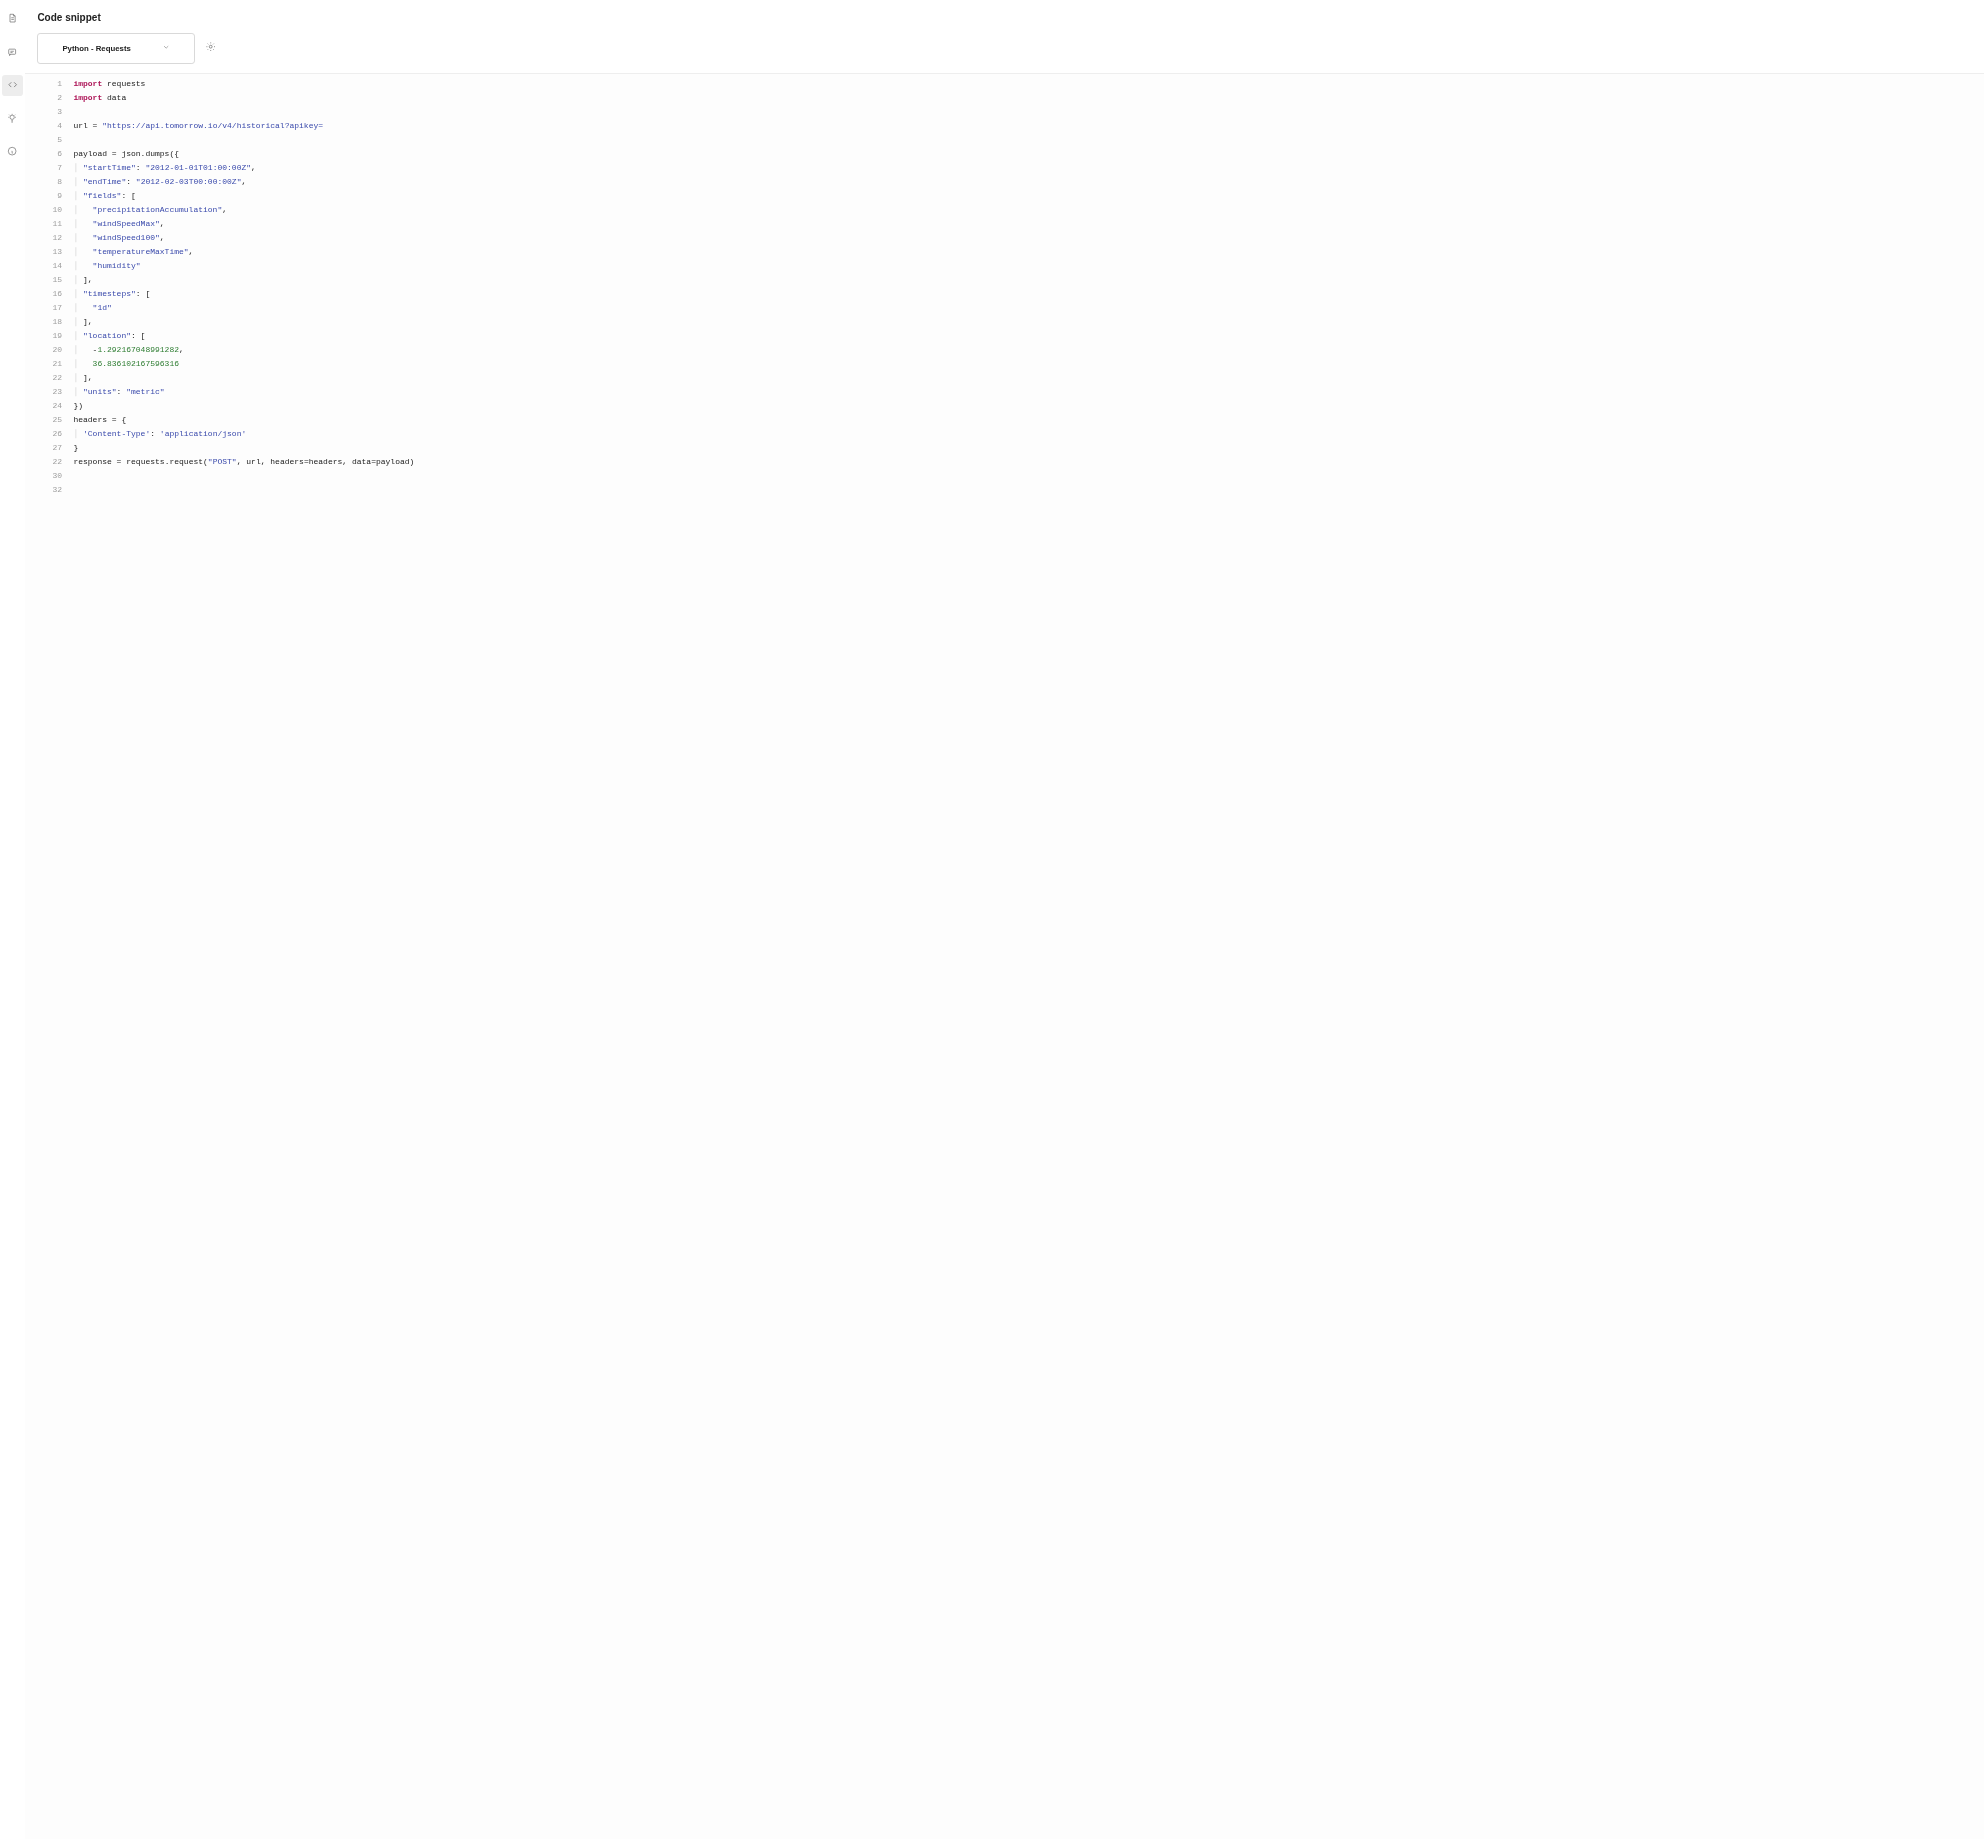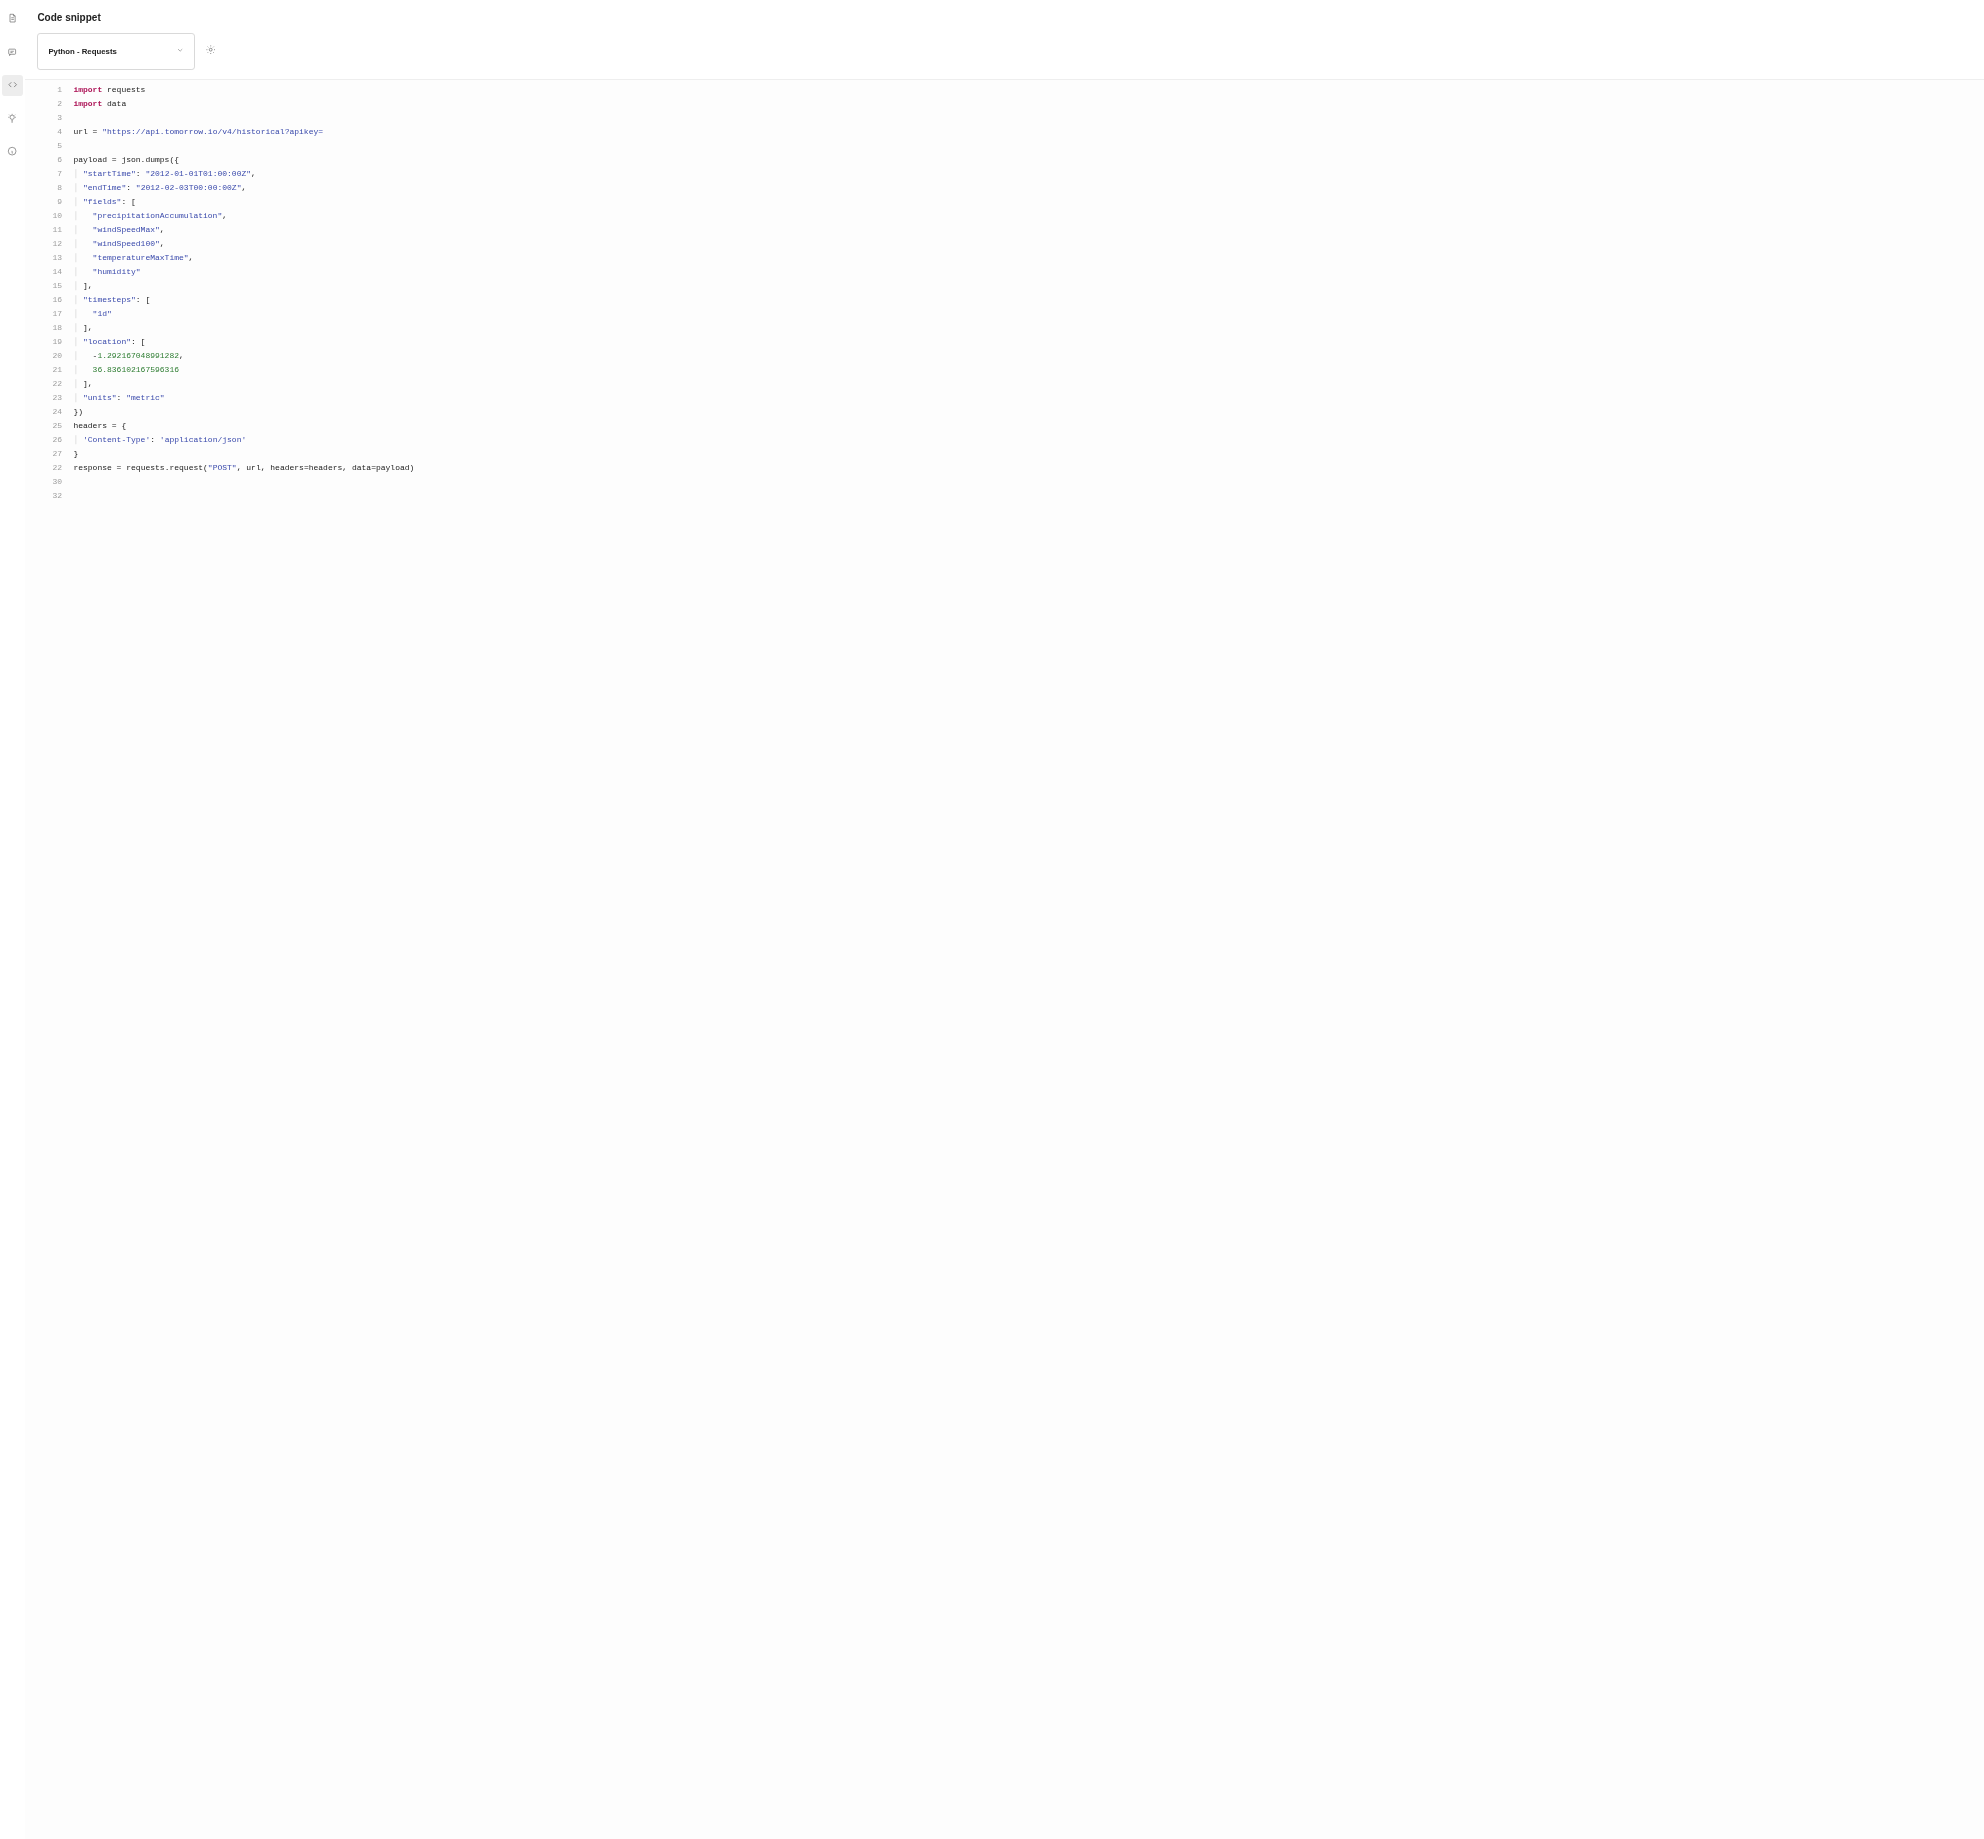--- a/index.html
+++ b/index.html
@@ -57,26 +57,26 @@
     margin: 2.1px 0 9.3px 0;
   }
   .toolbar {
     display: flex;
     align-items: center;
     gap: 8.3px;
     margin-bottom: 9.3px;
   }
   .dropdown {
     width: 158px;
-    height: 37px;
+    height: 31px;
     border: 0.5px solid #d9d9d9;
     border-radius: 3.1px;
     display: flex;
     align-items: center;
-    padding: 0 10px;
+    padding: 0 24px;
     cursor: pointer;
     background: #fff;
   }
   .dropdown .dd-label {
     flex: 1;
     font-size: 7.8px;
     font-weight: 600;
     color: #212121;
   }
   .dropdown svg {

